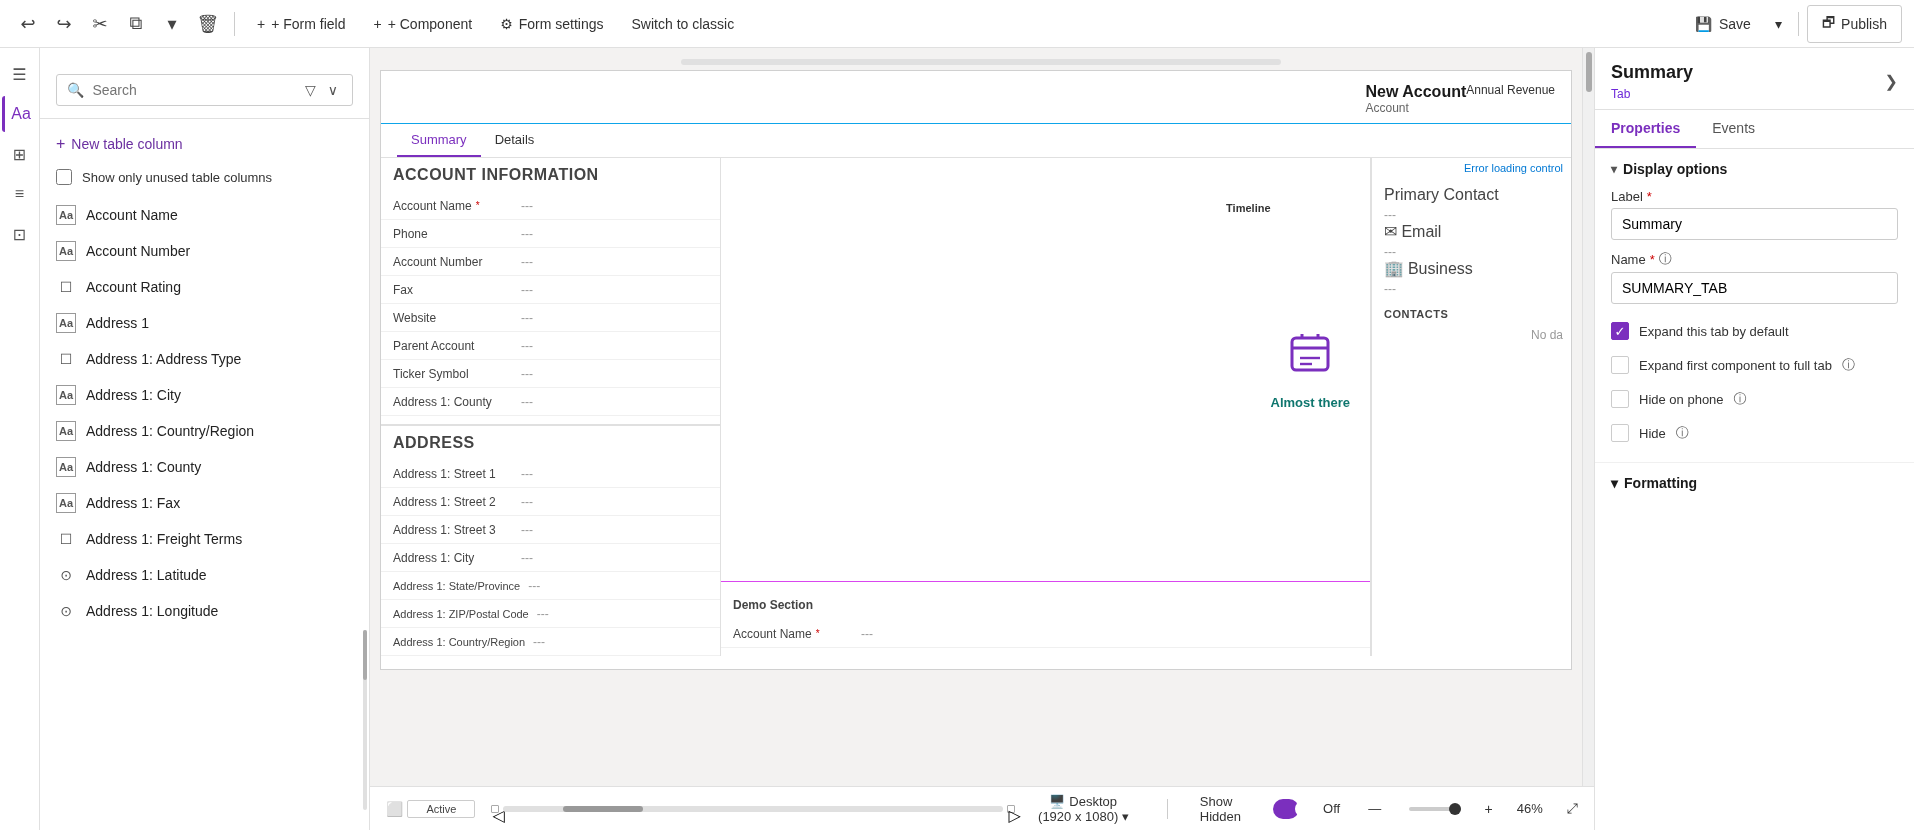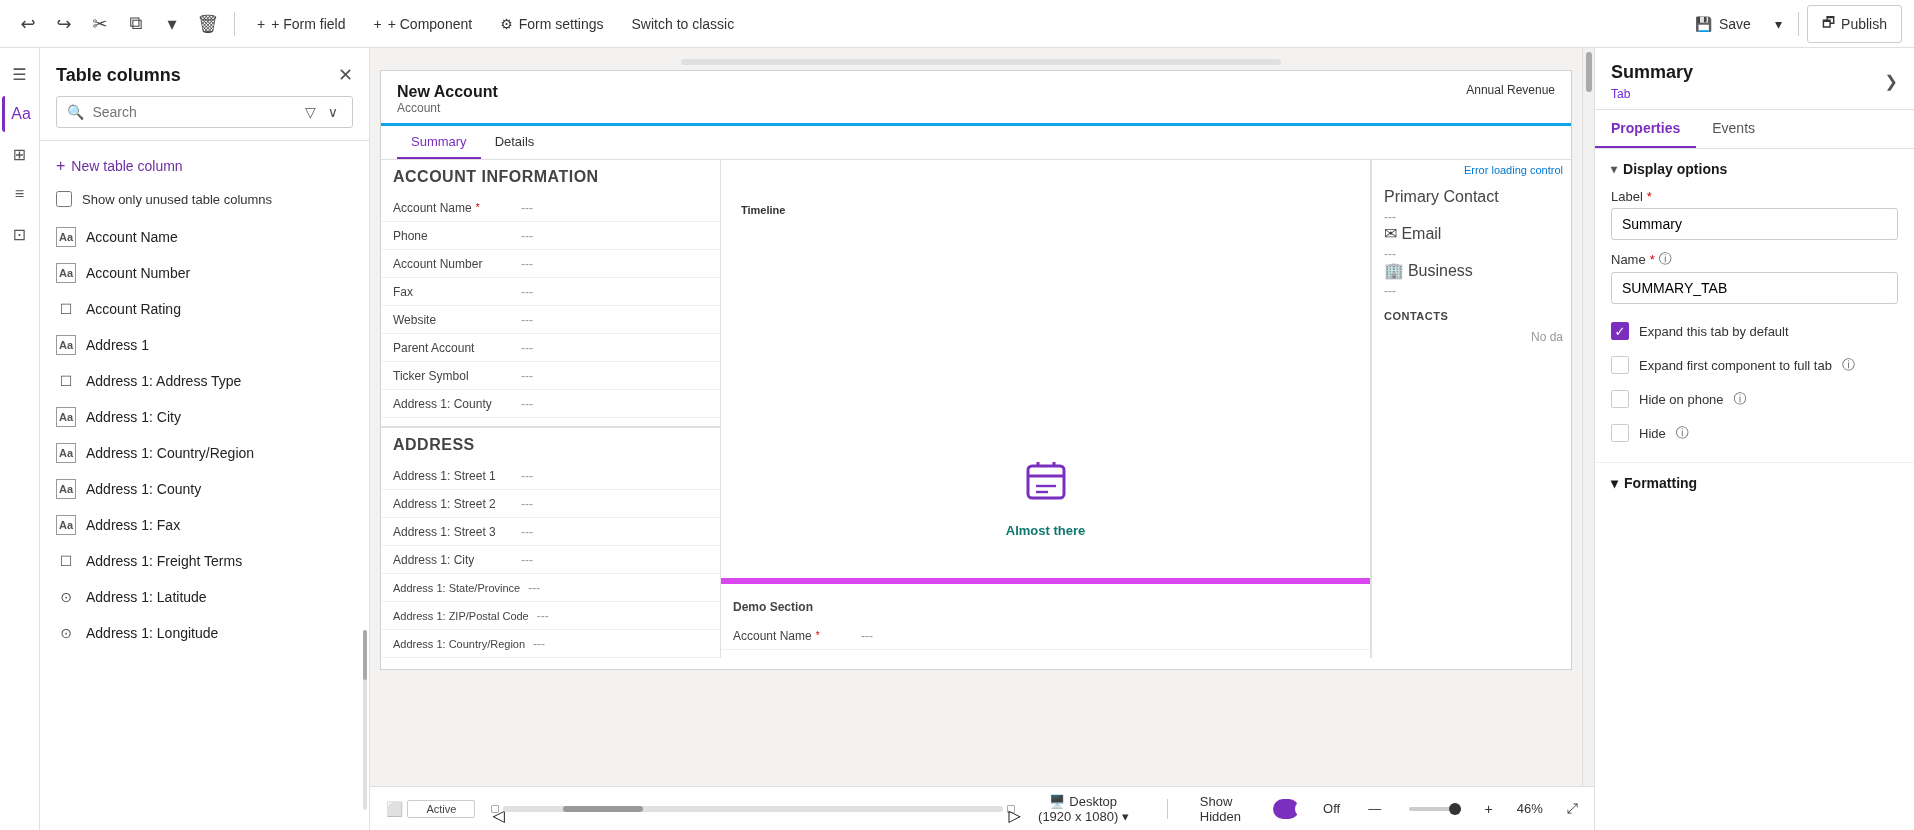--- a/index.html
+++ b/index.html
@@ -142,22 +142,22 @@
       position: relative;
     }
     .form-canvas {
       background: #fff;
       border: 1px solid #d0d0d0;
       min-height: 600px;
       position: relative;
     }
     .form-header {
       padding: 12px 16px 8px;
-      border-bottom: 3px solid #0ea5e9;
-      display: flex; justify-content: space-between; align-items: flex-start;
+      border-bottom: 1px solid #0ea5e9;
+      display: flex; justify-content: flex-end; align-items: flex-start;
     }
     .form-title { font-size: 16px; font-weight: 600; color: #1a1a1a; }
     .form-subtitle { font-size: 12px; color: #666; }
     .form-header-right { font-size: 12px; color: #333; }
     .form-tabs {
       display: flex; gap: 0;
       padding: 0 16px;
       border-bottom: 1px solid #e0e0e0;
     }
     .form-tab {
@@ -343,24 +343,20 @@
       <div style="width:40px; background:#fff; border-right:1px solid #e0e0e0; display:flex; flex-direction:column; align-items:center; padding:8px 0; gap:4px;">
         <button class="side-icon-btn">☰</button>
         <button class="side-icon-btn active" style="border-left:3px solid #7b2fbe; color:#7b2fbe;">Aa</button>
         <button class="side-icon-btn">⊞</button>
         <button class="side-icon-btn">≡</button>
         <button class="side-icon-btn">⊡</button>
       </div>
 
       <div class="sidebar-panel">
         <div class="sidebar-header">
-          <div class="sidebar-title">
-            <span>Table columns</span>
-            <button class="close-btn">✕</button>
-          </div>
           <div class="search-box">
             <span class="search-icon">🔍</span>
             <input type="text" placeholder="Search" style="">
             <div class="filter-icons">
               <button class="filter-btn">▽</button>
               <button class="filter-btn">∨</button>
             </div>
           </div>
         </div>
         <div class="sidebar-content">
@@ -520,21 +516,21 @@
                   <span class="form-field-value">---</span>
                 </div>
                 <div class="form-field-row">
                   <span class="form-field-label" style="font-size:11px;">Address 1: Country/Region</span>
                   <span class="form-field-value">---</span>
                 </div>
               </div>
             </div>
 
             <div style="flex:1; border-right:1px solid #e0e0e0; display:flex; flex-direction:column;">
-              <div style="flex:1; border-bottom:6px solid #d946ef; display:flex; align-items:center; justify-content:flex-end; flex-direction:column; padding:40px 20px; min-height:260px;">
+              <div style="flex:1; border-bottom:1px solid #d946ef; display:flex; align-items:center; justify-content:flex-end; padding:40px 20px; min-height:260px;">
                 <div style="font-size:11px; color:#333; font-weight:600; align-self:flex-start; margin-bottom:auto; padding:4px 0 8px;">
                   <span>Timeline</span>
                 </div>
                 <div style="text-align:center;">
                   <div style="font-size:36px; color:#7b2fbe; margin-bottom:8px;">
                     <svg width="48" height="48" viewBox="0 0 24 24" fill="none" xmlns="http://www.w3.org/2000/svg">
                       <rect x="3" y="4" width="18" height="16" rx="2" stroke="#7b2fbe" stroke-width="1.5" fill="none"></rect>
                       <line x1="3" y1="9" x2="21" y2="9" stroke="#7b2fbe" stroke-width="1.5"></line>
                       <line x1="8" y1="4" x2="8" y2="2" stroke="#7b2fbe" stroke-width="1.5"></line>
                       <line x1="16" y1="4" x2="16" y2="2" stroke="#7b2fbe" stroke-width="1.5"></line>

